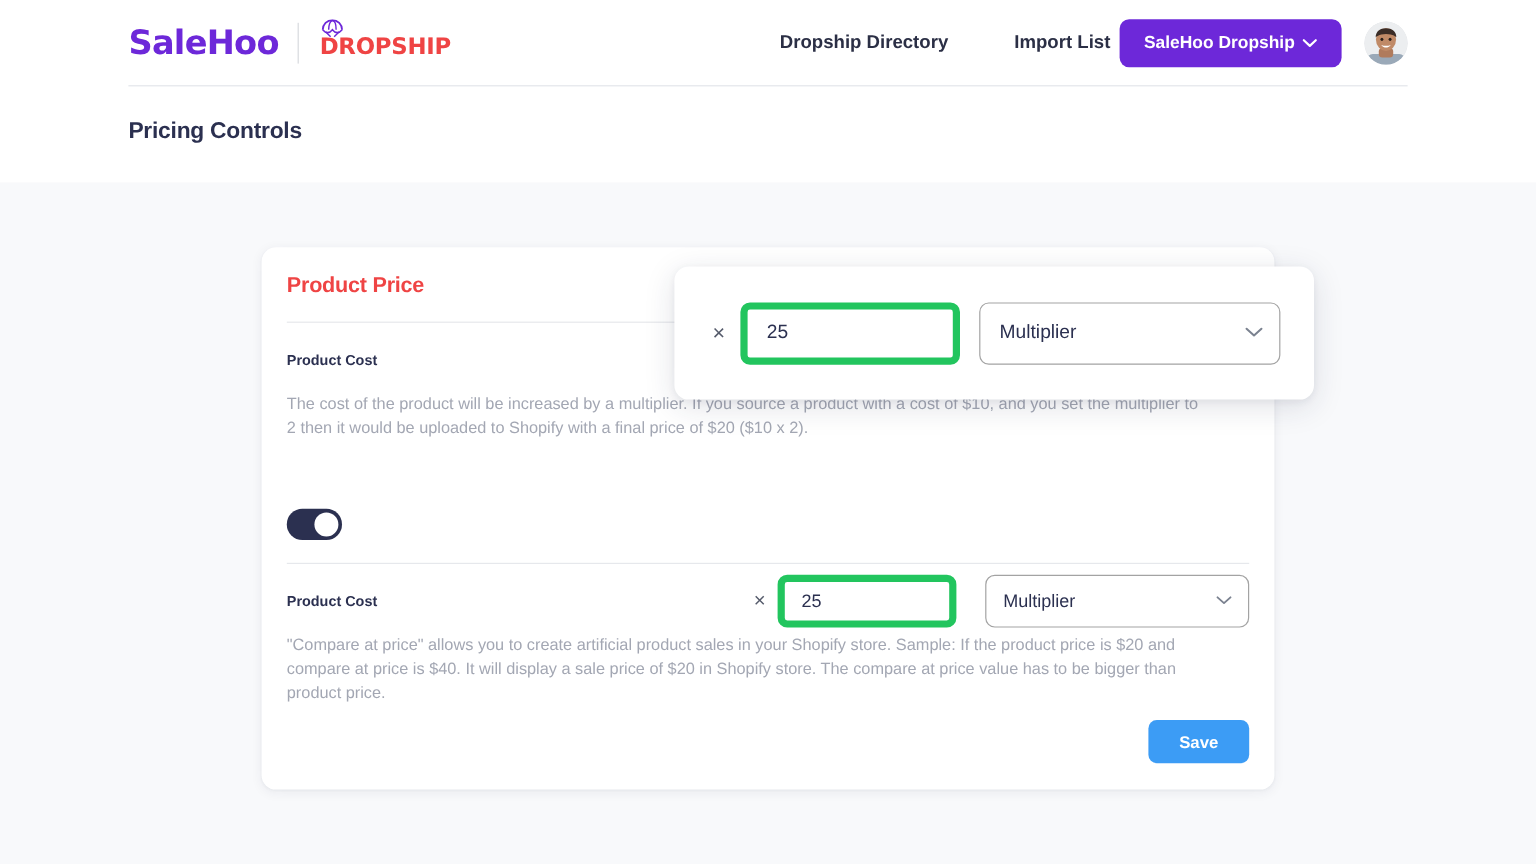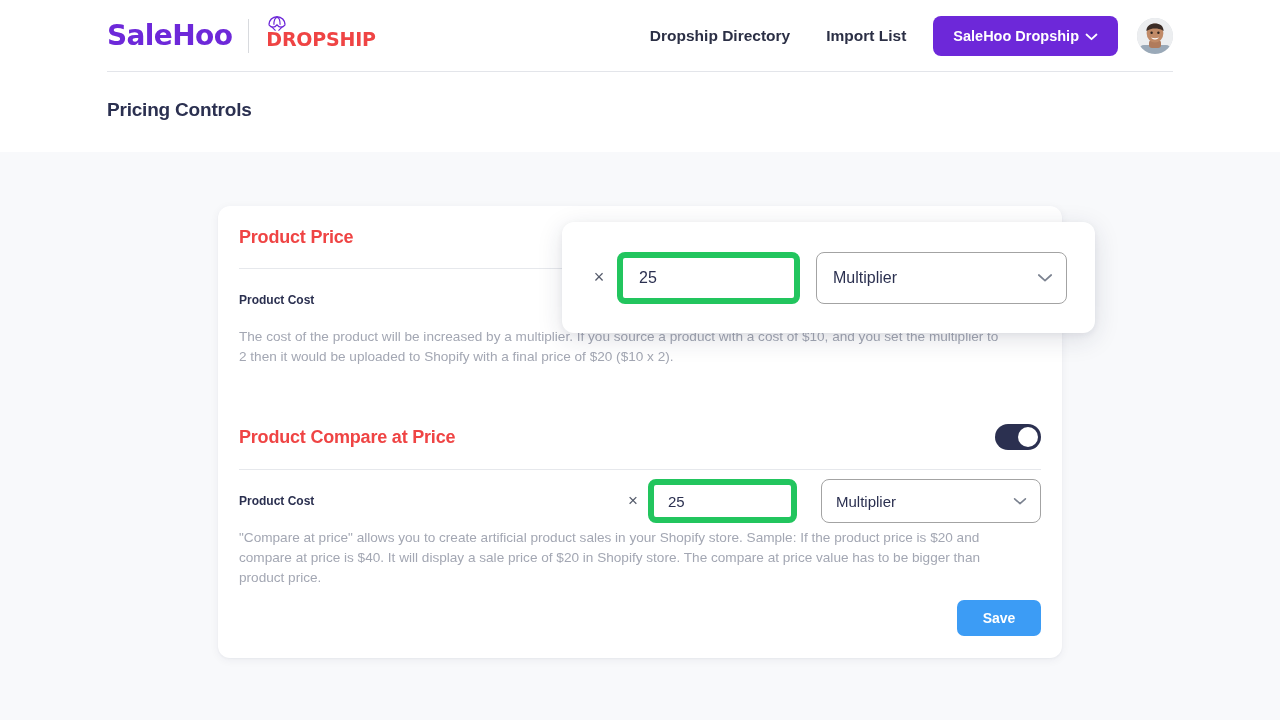--- a/index.html
+++ b/index.html
@@ -95,25 +95,25 @@
     align-items: center;
     gap: 0px;
   }
 
   .nav-link {
     font-size: 15.5px;
     font-weight: 600;
     color: #2b2f45;
     text-decoration: none;
     padding: 6px 0;
-    margin-right: 36px;
+    margin-right: 55px;
     white-space: nowrap;
     cursor: pointer;
   }
-  .nav-link:last-of-type { margin-right: 27px; }
+  .nav-link:last-of-type { margin-right: 8px; }
 
   .account-button {
     display: flex;
     align-items: center;
     gap: 6px;
     height: 40px;
     padding: 0 20px;
     border: none;
     border-radius: 8px;
     background: #6d28d9;
@@ -436,21 +436,20 @@
               <path d="M1.6 1.8L7 6.6 12.4 1.8" stroke="#7b8290" stroke-width="1.6" stroke-linecap="round" stroke-linejoin="round"></path>
             </svg>
           </span>
         </div>
       </div>
     </div>
 
     <div class="helptext">The cost of the product will be increased by a multiplier. If you source a product with a cost of $10, and you set the multiplier to 2 then it would be uploaded to Shopify with a final price of $20 ($10 x 2).</div>
 
     <div class="section-head sec2-head" style="margin-top:38px;">
-      <span class="section-title">Product Compare at Price</span>
       <span class="toggle">
         <span class="toggle-knob"></span>
       </span>
     </div>
     <div class="divider"></div>
 
     <div class="row">
       <span class="field-label">Product Cost</span>
       <div class="row-controls">
         <span class="times-sign">×</span>

